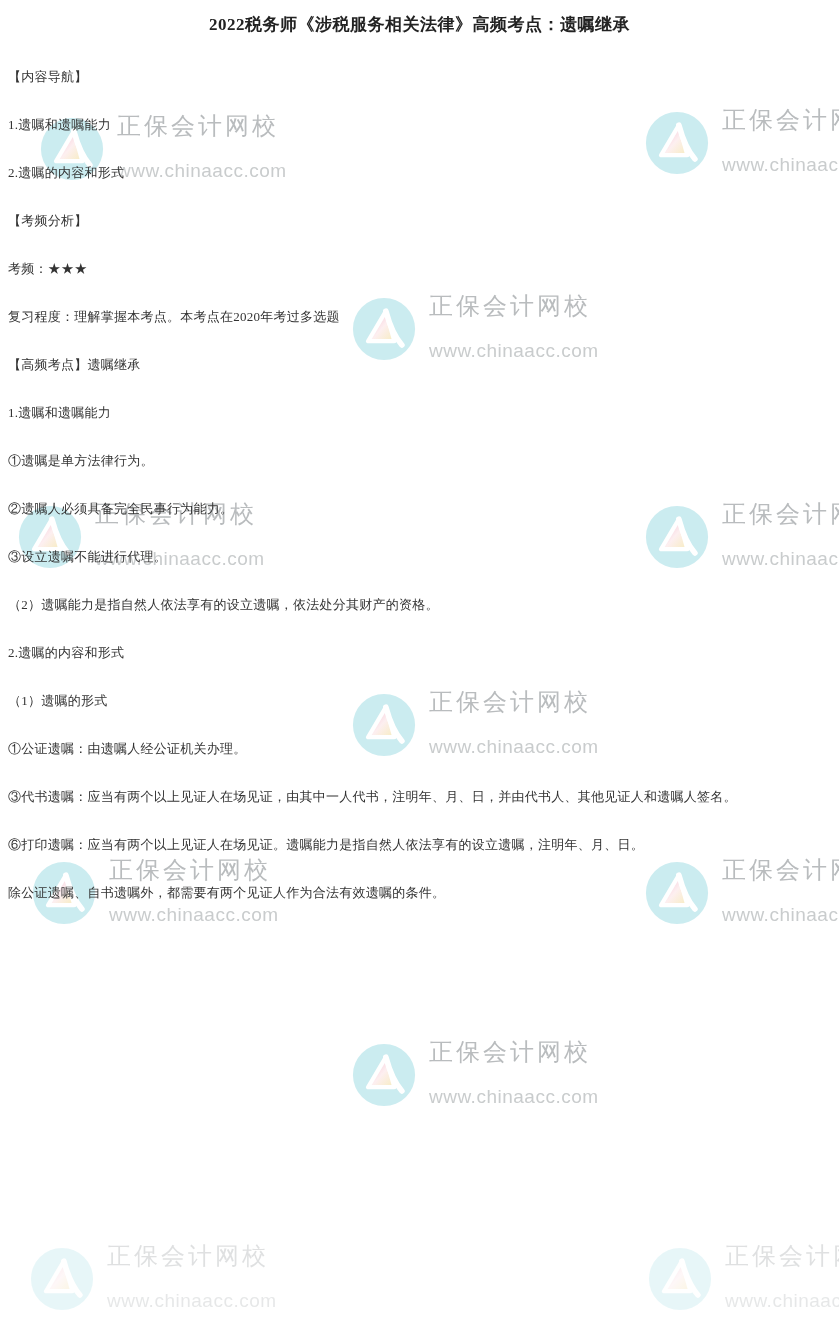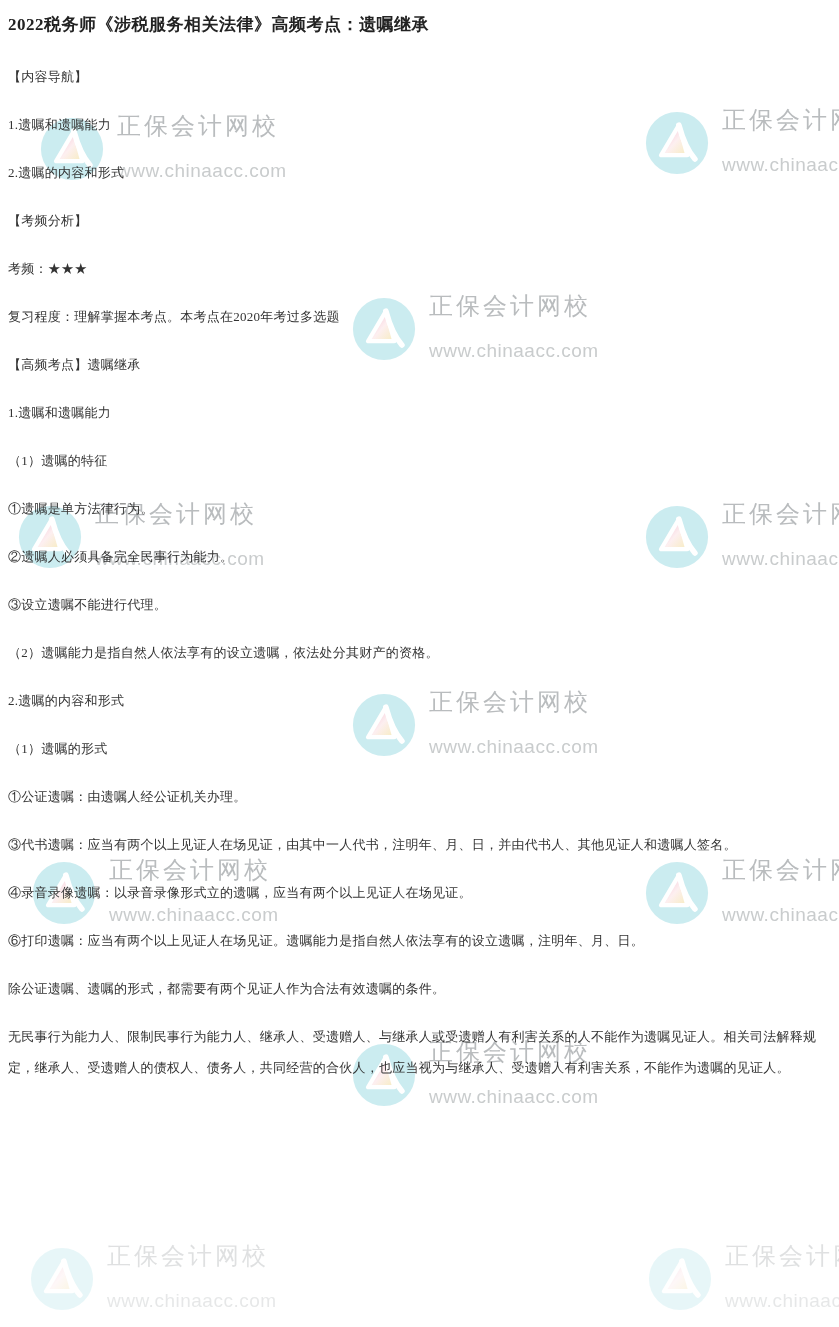--- a/index.html
+++ b/index.html
@@ -47,21 +47,21 @@
   .content {
     position: relative;
     z-index: 1;
     padding: 0 8px;
     width: 823px;
   }
   .doc-title {
     margin: 14px 0 0 0;
     font-size: 17px;
     font-weight: bold;
-    text-align: left;
+    text-align: center;
     letter-spacing: 0.5px;
     color: #222222;
     line-height: 22px;
   }
   .paras { padding-top: 25px; }
   .para {
     margin: 17px 0 0 0;
     font-size: 13px;
     line-height: 31px;
     letter-spacing: 0.25px;
@@ -213,29 +213,26 @@
     <h1 class="doc-title">2022税务师《涉税服务相关法律》高频考点：遗嘱继承</h1>
     <div class="paras" id="paras">
         <p class="para">【内容导航】</p>
         <p class="para">1.遗嘱和遗嘱能力</p>
         <p class="para">2.遗嘱的内容和形式</p>
         <p class="para">【考频分析】</p>
         <p class="para">考频：★★★</p>
         <p class="para">复习程度：理解掌握本考点。本考点在2020年考过多选题</p>
         <p class="para">【高频考点】遗嘱继承</p>
         <p class="para">1.遗嘱和遗嘱能力</p>
-        <p class="para">（1）遗嘱的特征</p>
         <p class="para">①遗嘱是单方法律行为。</p>
         <p class="para">②遗嘱人必须具备完全民事行为能力。</p>
         <p class="para">③设立遗嘱不能进行代理。</p>
         <p class="para">（2）遗嘱能力是指自然人依法享有的设立遗嘱，依法处分其财产的资格。</p>
         <p class="para">2.遗嘱的内容和形式</p>
         <p class="para">（1）遗嘱的形式</p>
         <p class="para">①公证遗嘱：由遗嘱人经公证机关办理。</p>
         <p class="para">③代书遗嘱：应当有两个以上见证人在场见证，由其中一人代书，注明年、月、日，并由代书人、其他见证人和遗嘱人签名。</p>
-        <p class="para">④录音录像遗嘱：以录音录像形式立的遗嘱，应当有两个以上见证人在场见证。</p>
         <p class="para">⑥打印遗嘱：应当有两个以上见证人在场见证。遗嘱能力是指自然人依法享有的设立遗嘱，注明年、月、日。</p>
-        <p class="para">除公证遗嘱、遗嘱的形式，都需要有两个见证人作为合法有效遗嘱的条件。</p>
-        <p class="para">无民事行为能力人、限制民事行为能力人、继承人、受遗赠人、与继承人或受遗赠人有利害关系的人不能作为遗嘱见证人。相关司法解释规定，继承人、受遗赠人的债权人、债务人，共同经营的合伙人，也应当视为与继承人、受遗赠人有利害关系，不能作为遗嘱的见证人。</p>
+        <p class="para">除公证遗嘱、自书遗嘱外，都需要有两个见证人作为合法有效遗嘱的条件。</p>
       </div>
   </div>
 
 </div>
 
 </body></html>

